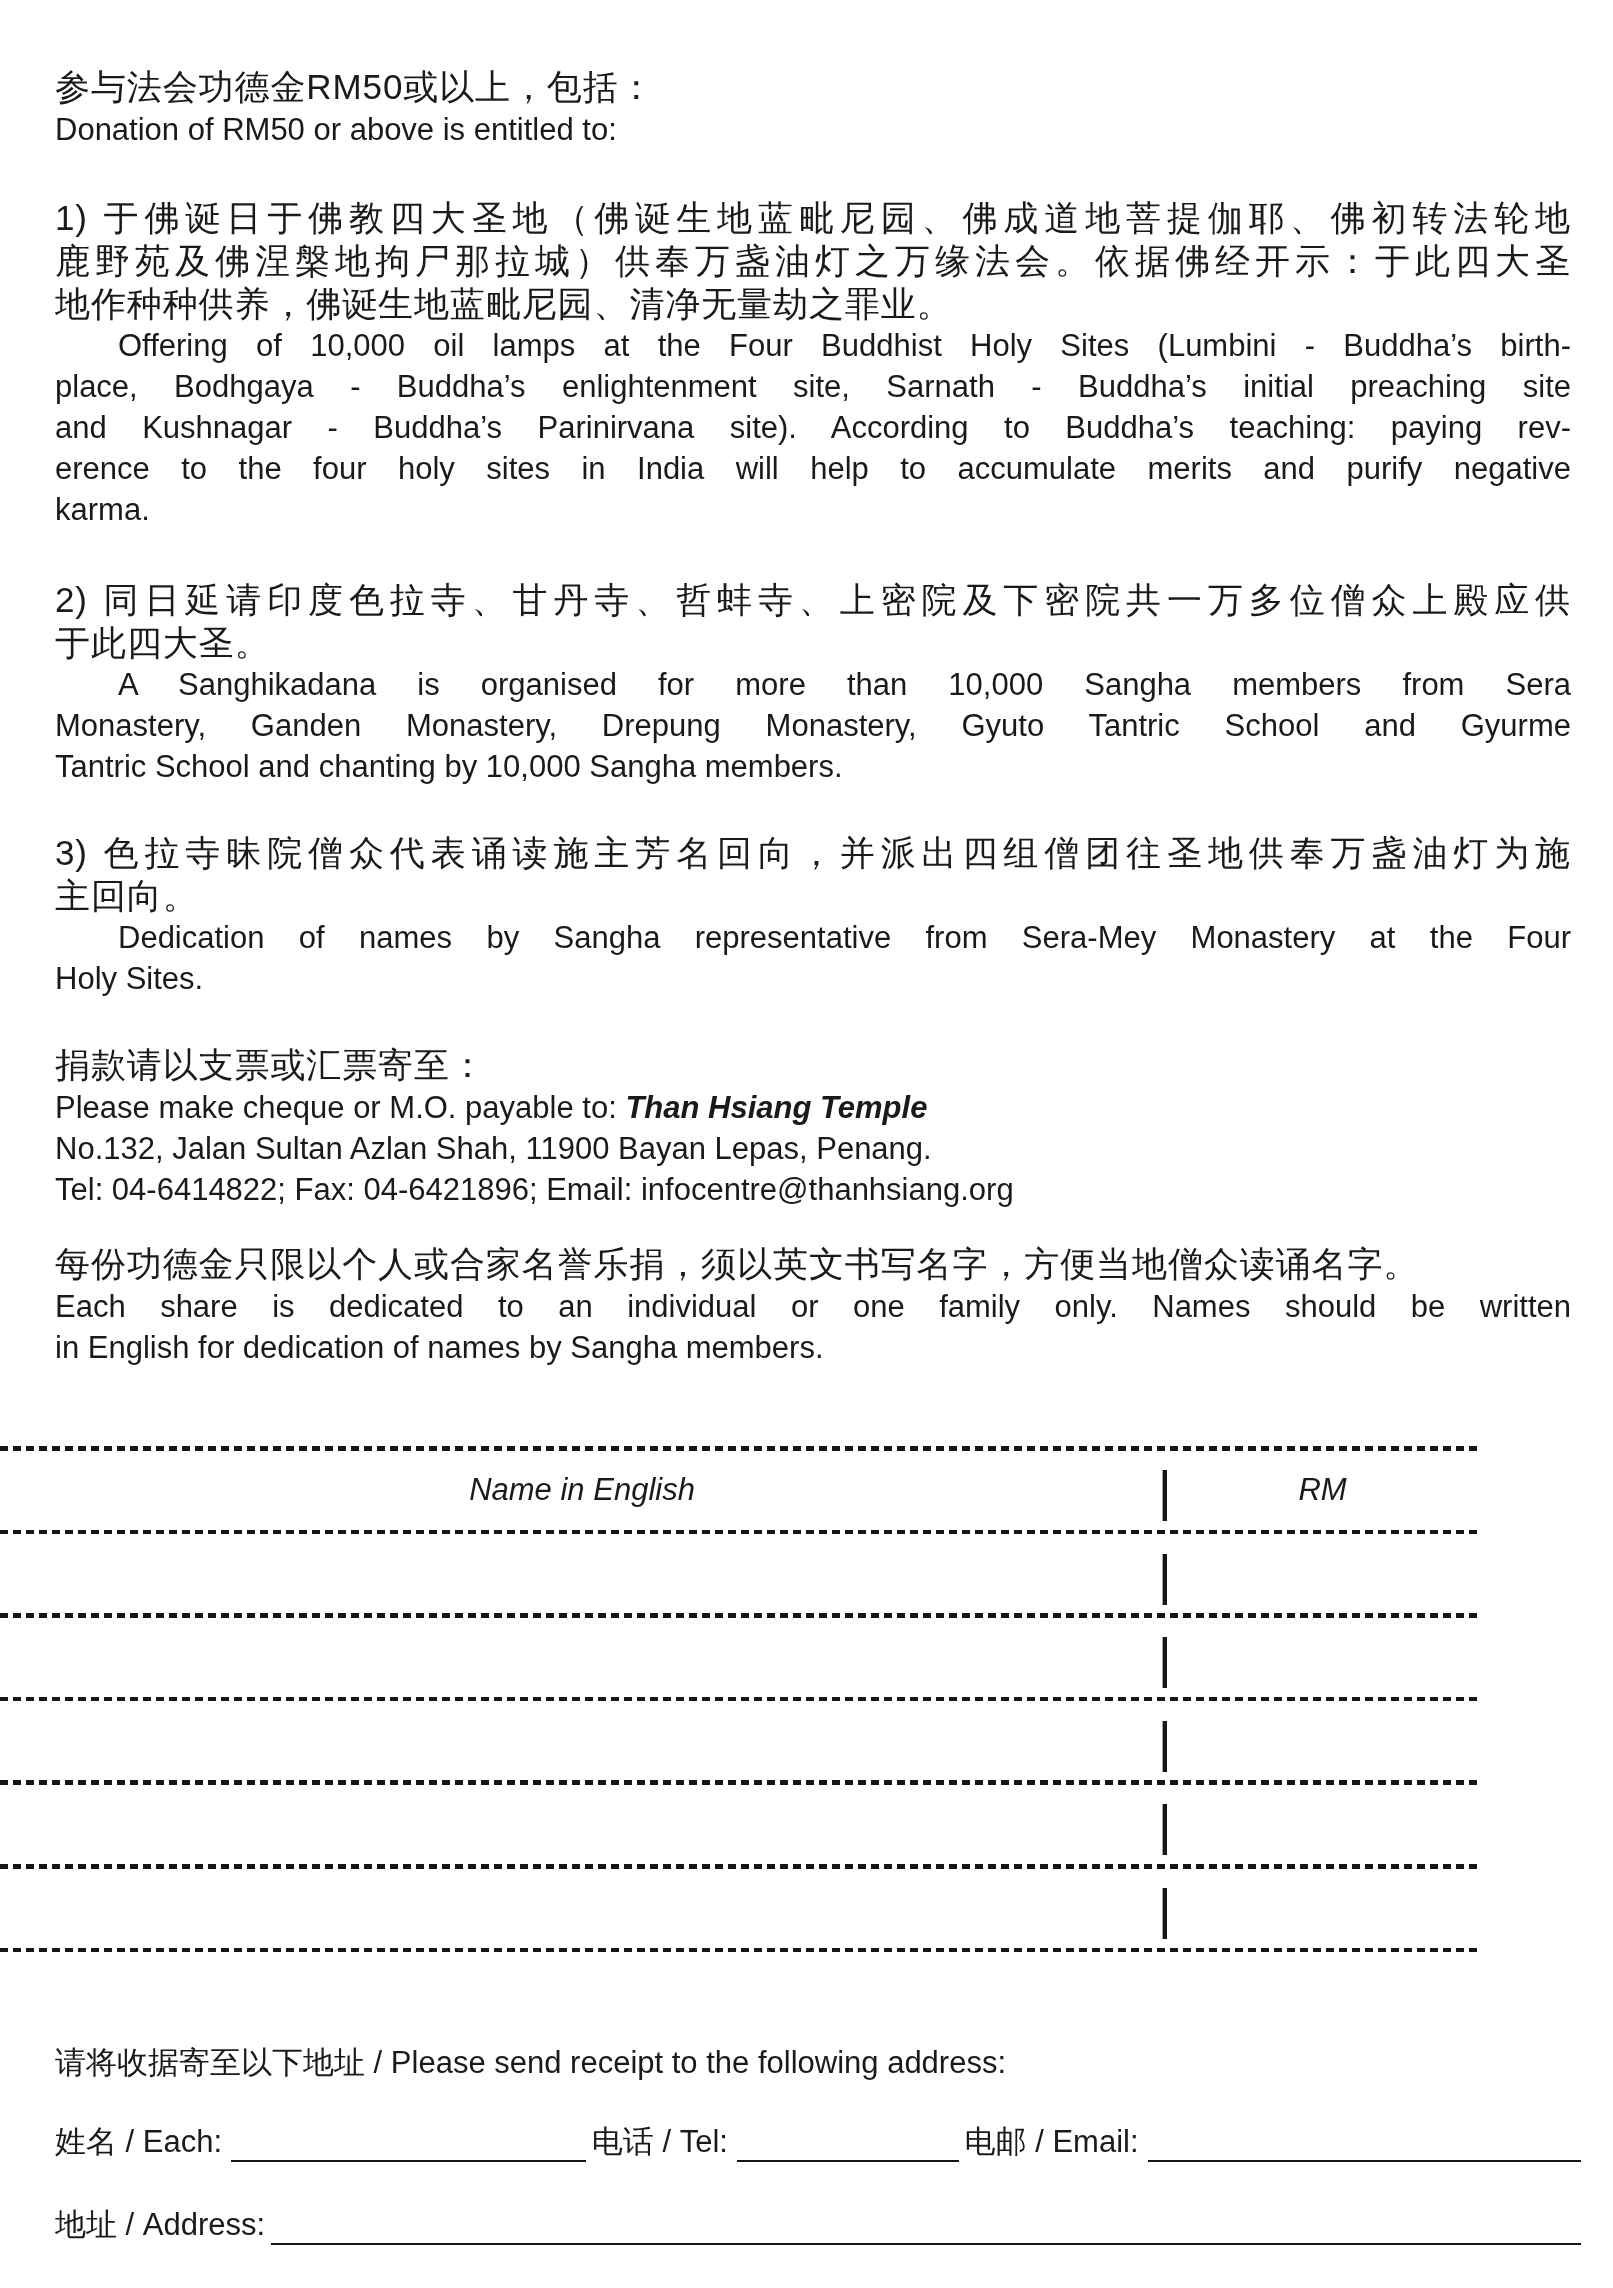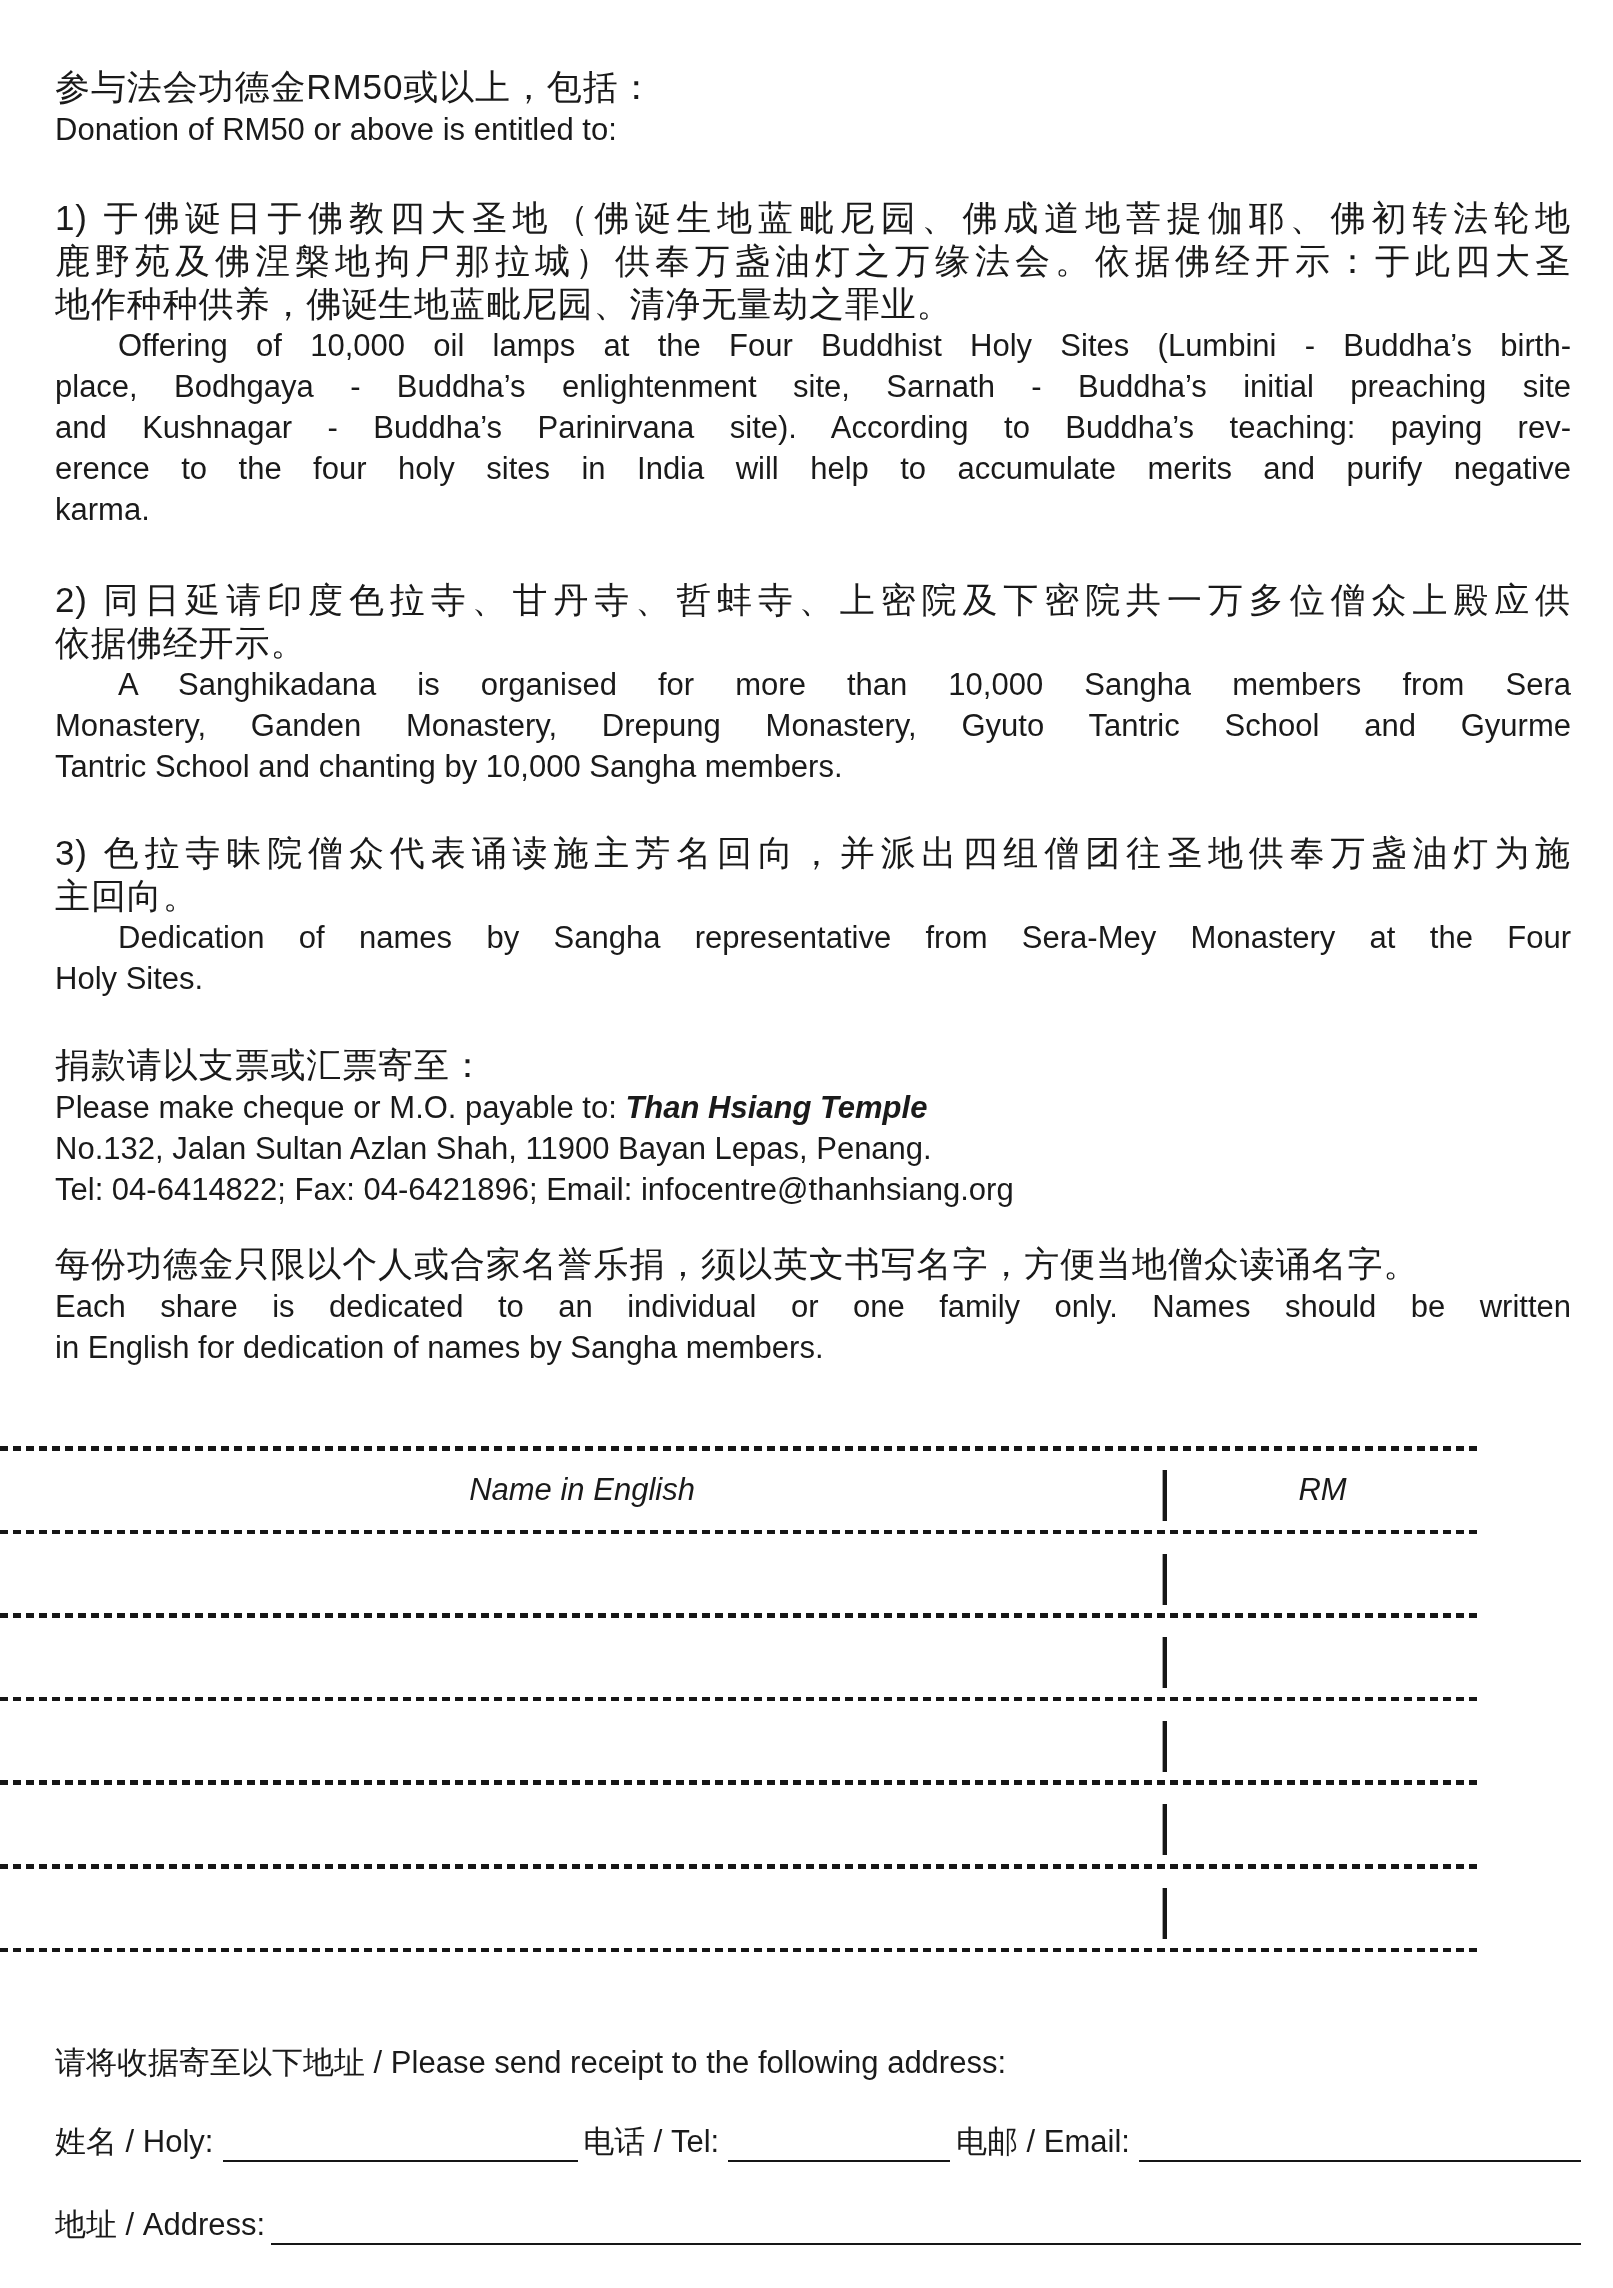--- a/index.html
+++ b/index.html
@@ -74,21 +74,21 @@
         <div class="line">place, Bodhgaya - Buddha’s enlightenment site, Sarnath - Buddha’s initial preaching site</div>
         <div class="line">and Kushnagar  - Buddha’s Parinirvana site). According to Buddha’s teaching: paying rev-</div>
         <div class="line">erence to the four holy sites in India will help to accumulate merits and purify negative</div>
         <div class="line">karma.</div>
       </div>
   </div>
 
   <div class="pad item2">
     <div class="zh-para">
         <div class="line">2)  同日延请印度色拉寺、甘丹寺、哲蚌寺、上密院及下密院共一万多位僧众上殿应供</div>
-        <div class="line">依据佛经开示。</div>
+        <div class="line">于此四大圣。</div>
       </div>
     <div class="en-para indent">
         <div class="line">A Sanghikadana is organised for more than 10,000 Sangha members from Sera</div>
         <div class="line">Monastery, Ganden Monastery, Drepung Monastery,  Gyuto Tantric School and Gyurme</div>
         <div class="line">Tantric School and chanting by 10,000 Sangha members.</div>
       </div>
   </div>
 
   <div class="pad item3">
     <div class="zh-para">
@@ -152,21 +152,21 @@
       <div class="cell-name"></div>
       <span class="colsep">|</span>
       <div class="cell-rm"></div>
     </div>
     <div class="dashline"></div>
   </div>
 
   <div class="pad receipt-heading">请将收据寄至以下地址 / Please send receipt to the following address:</div>
 
   <div class="pad form-row row-name">
-    <span class="flabel">姓名 / Holy:</span>
+    <span class="flabel">姓名 / Each:</span>
     <span class="blank blank-name"></span>
     <span class="flabel gap-label">电话 / Tel:</span>
     <span class="blank blank-tel"></span>
     <span class="flabel gap-label">电邮 / Email:</span>
     <span class="blank blank-email"></span>
   </div>
 
   <div class="pad form-row row-address">
     <span class="flabel">地址 / Address:</span>
     <span class="blank blank-address"></span>

